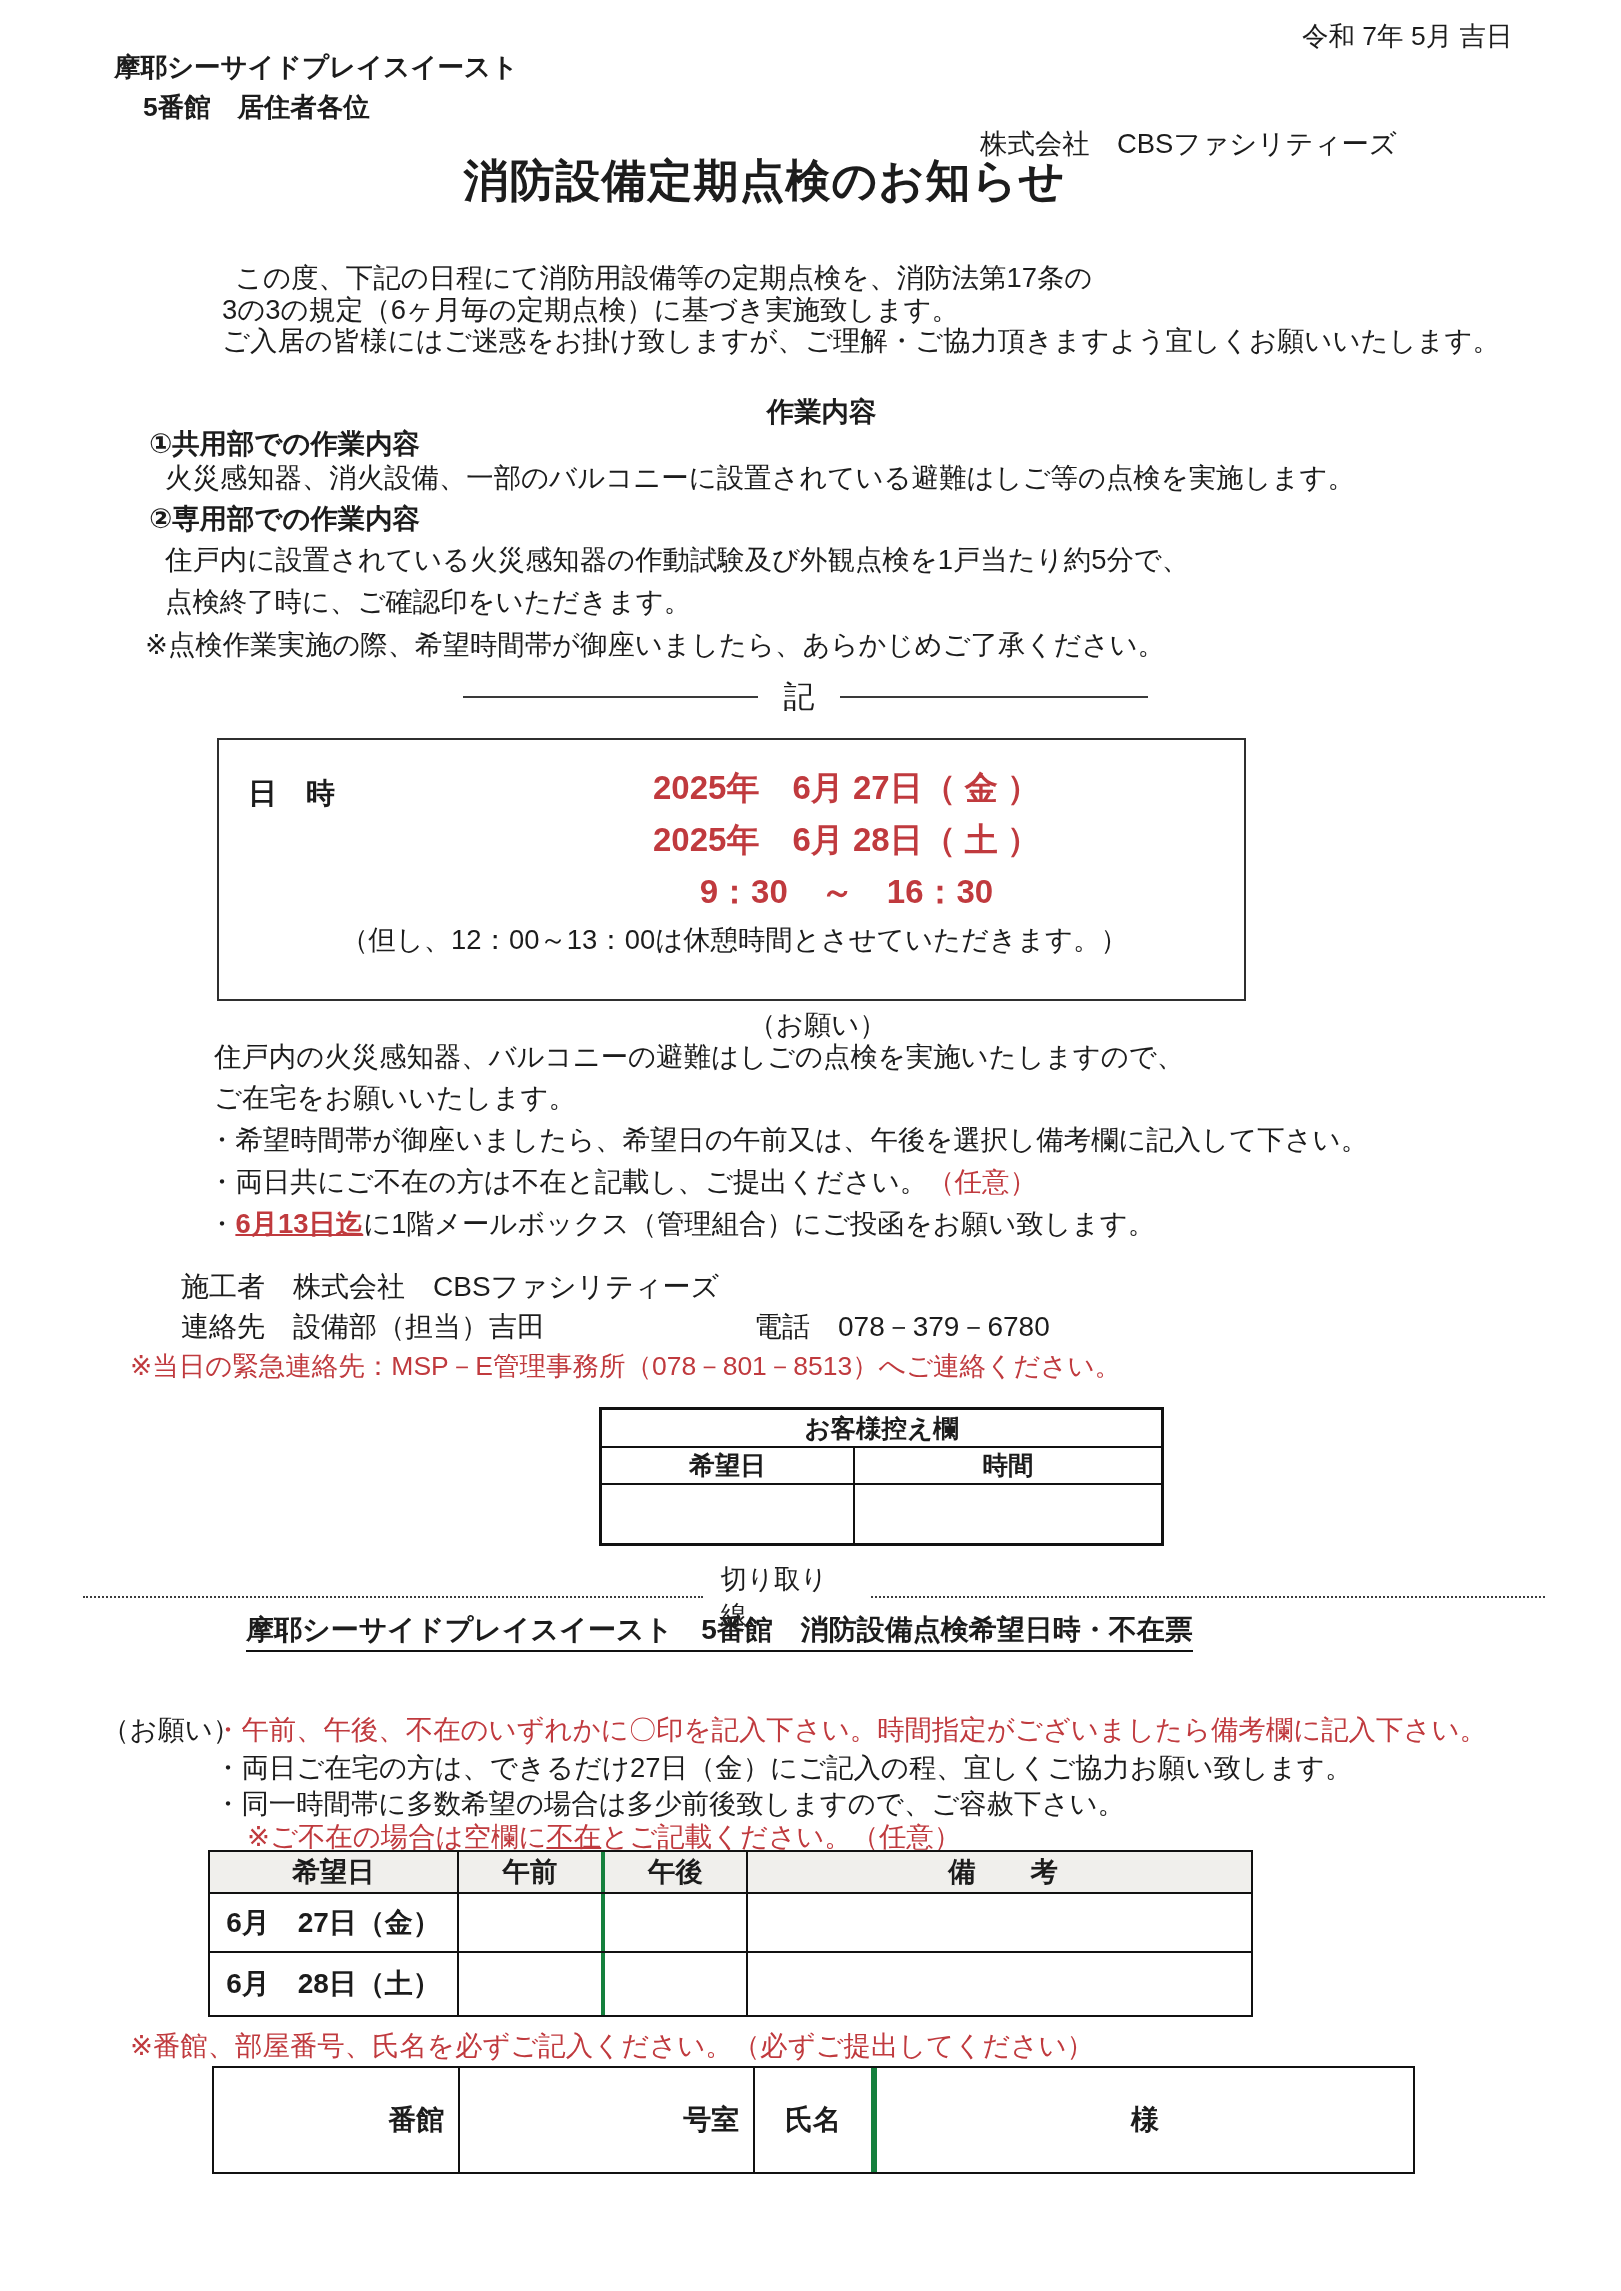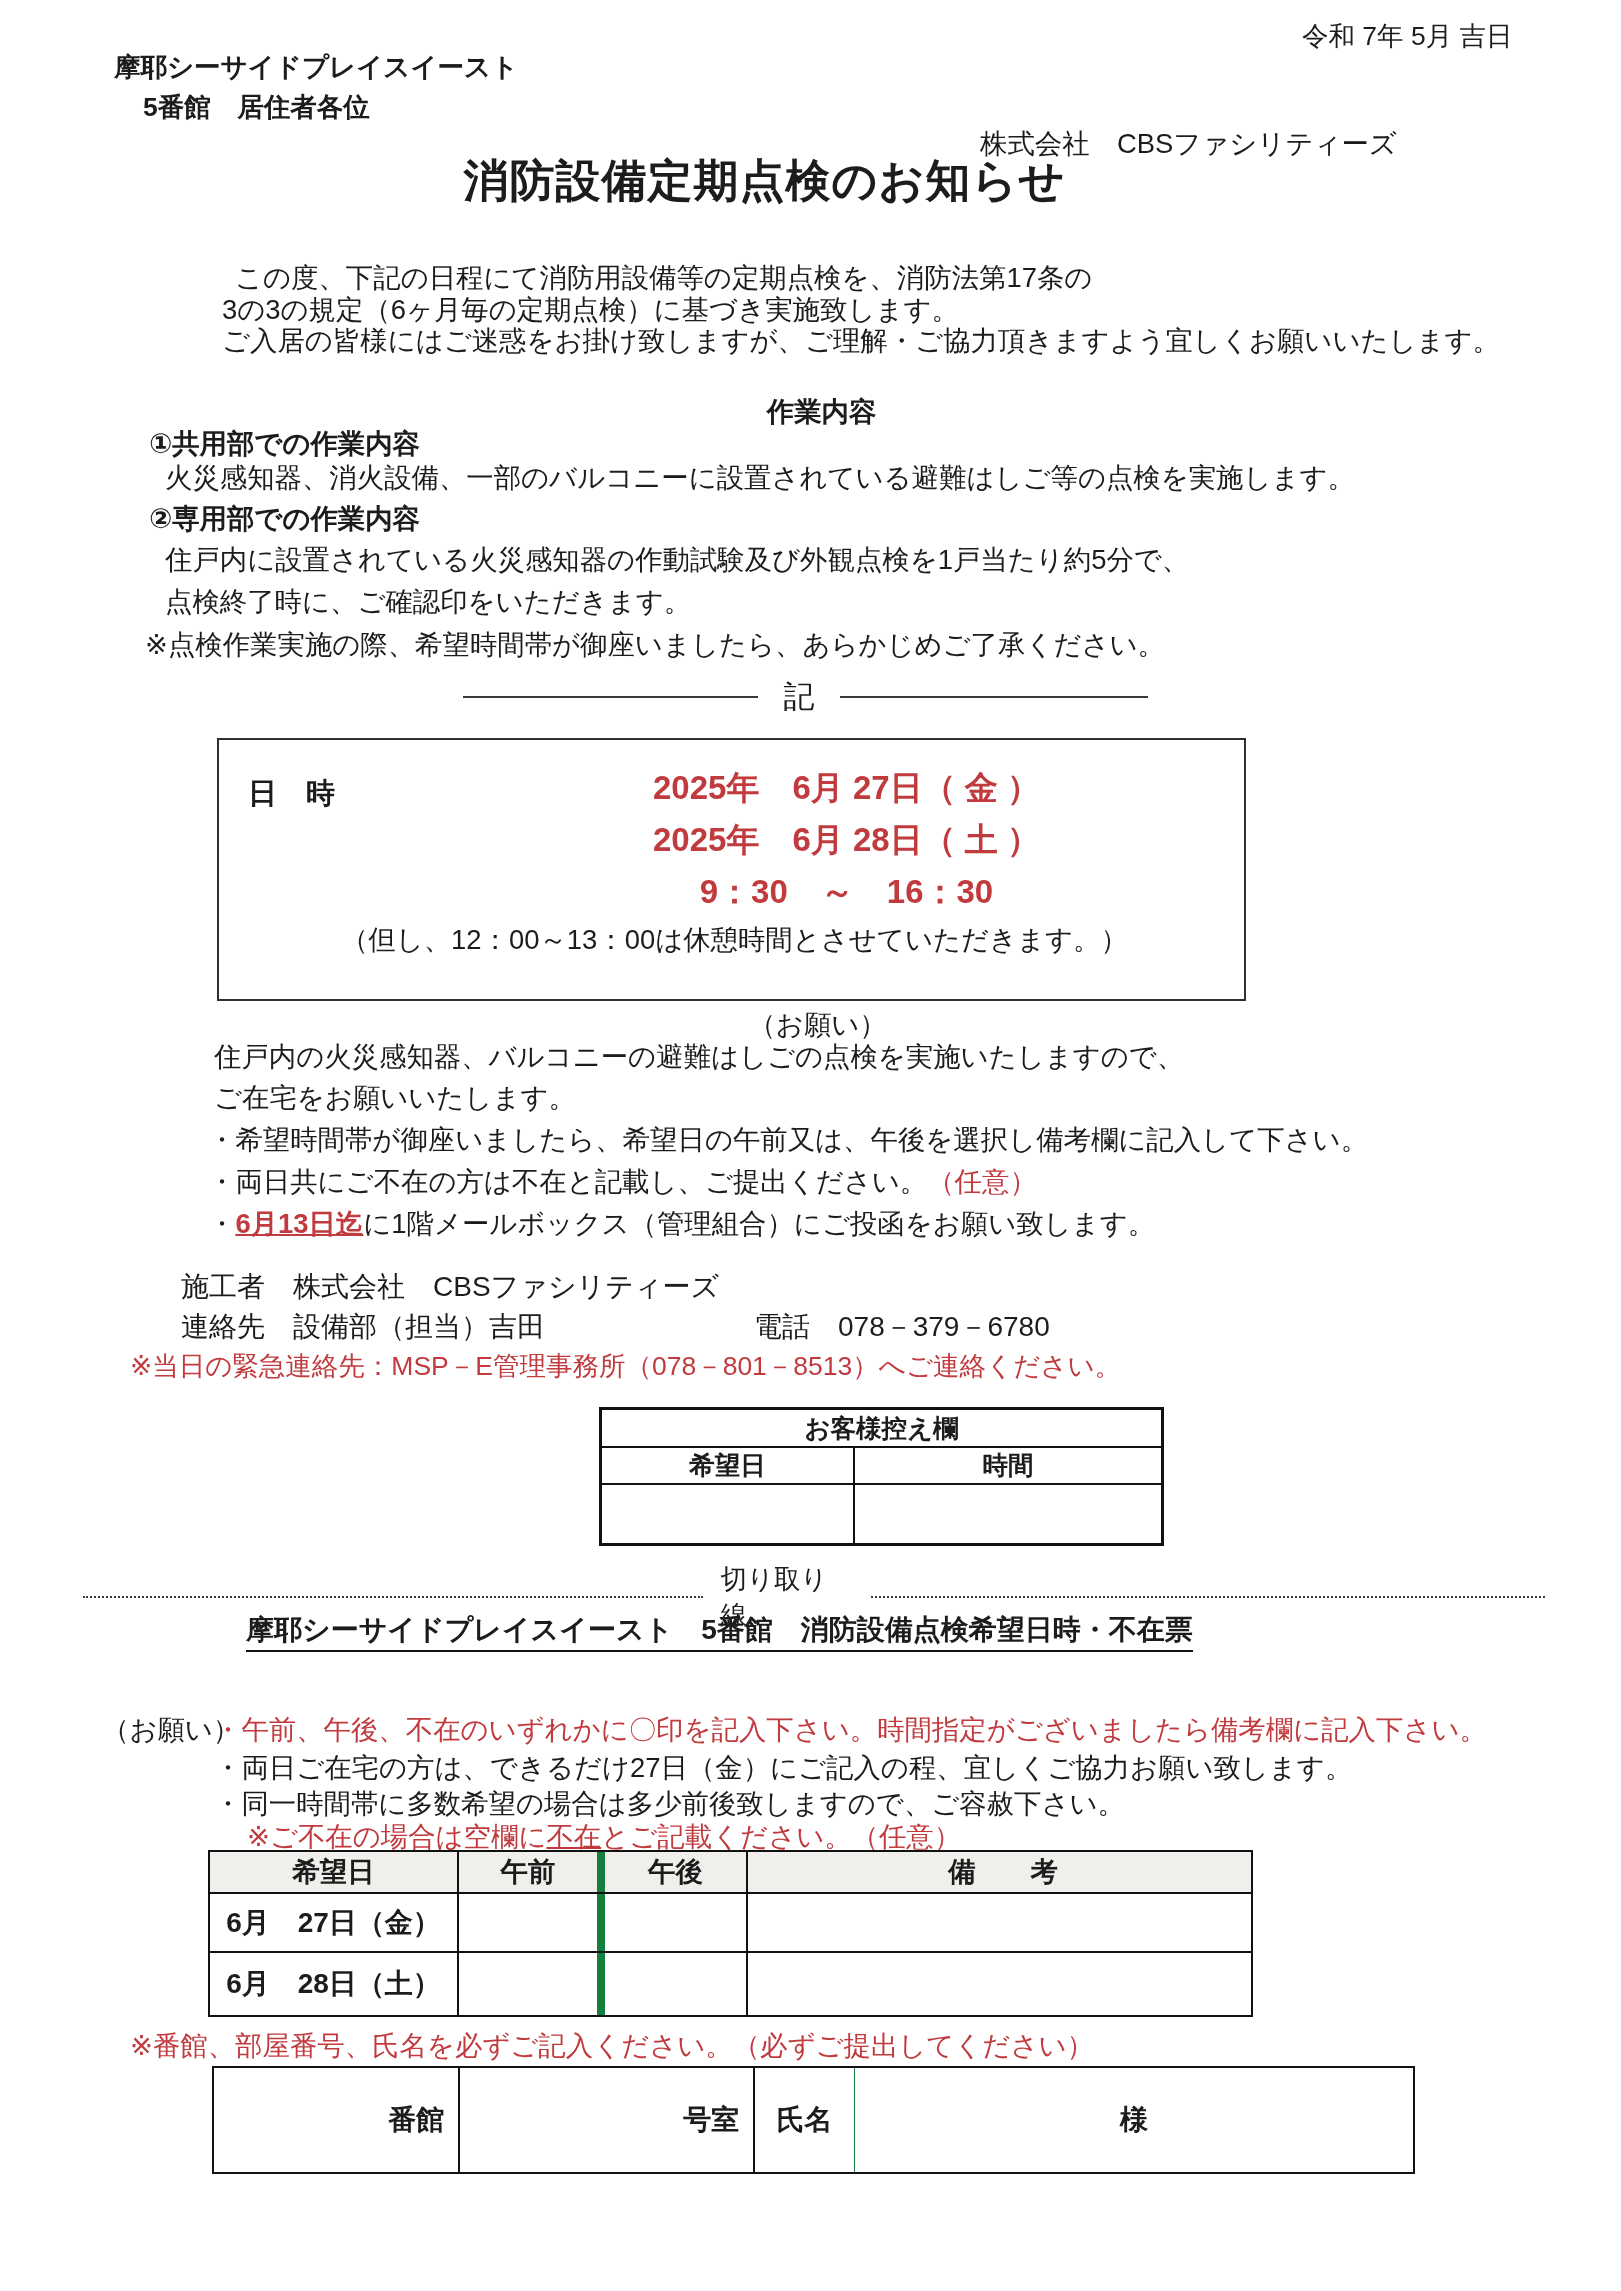--- a/index.html
+++ b/index.html
@@ -41,31 +41,31 @@
   .dots{display:inline-block;height:0;border-top:2.9px dotted #3c3c3c;}
 
   
   .slip-table{position:absolute;left:208px;top:1850px;width:1045px;border:2.9px solid #111;box-sizing:border-box;background:#fff;}
   .slip-row{display:flex;box-sizing:border-box;}
   .slip-header{height:42px;background:#f0efec;border-bottom:2.9px solid #111;font-weight:700;}
   .slip-r1{height:59px;border-bottom:2.9px solid #111;}
   .slip-r2{height:62px;}
   .slip-cell{display:flex;align-items:center;justify-content:center;box-sizing:border-box;font-size:27.4px;}
   .slip-cell.c1{width:249px;border-right:2px solid #111;}
-  .slip-cell.c2{width:146px;border-right:8px solid #15803d;}
+  .slip-cell.c2{width:146px;border-right:4px solid #15803d;}
   .slip-cell.c3{width:143px;border-right:2px solid #111;}
   .slip-cell.c4{flex:1;padding-left:7px;}
   .slip-date{font-weight:600;font-size:28px;}
 
   
   .bottom-table{position:absolute;left:212px;top:2066px;width:1203px;height:108px;border:2.9px solid #111;box-sizing:border-box;display:flex;text-align:center;}
   .bt-cell{display:flex;align-items:center;box-sizing:border-box;font-size:28px;font-weight:600;}
   .bt-c1{width:246px;border-right:2px solid #111;justify-content:flex-end;padding-right:13.7px;}
   .bt-c2{width:295px;border-right:2px solid #111;justify-content:flex-end;padding-right:13.7px;}
-  .bt-c3{width:100px;border-right:1px solid #15803d;justify-content:center;}
+  .bt-c3{width:122px;border-right:6px solid #15803d;justify-content:center;}
   .bt-c4{flex:1;justify-content:center;}
 
   .u-black{border-bottom:2.9px solid #111;padding-bottom:4.9px;}
   .u-red{text-decoration:underline;text-decoration-thickness:2px;}
 </style>
 </head>
 <body>
 
 <div class="page">
 

